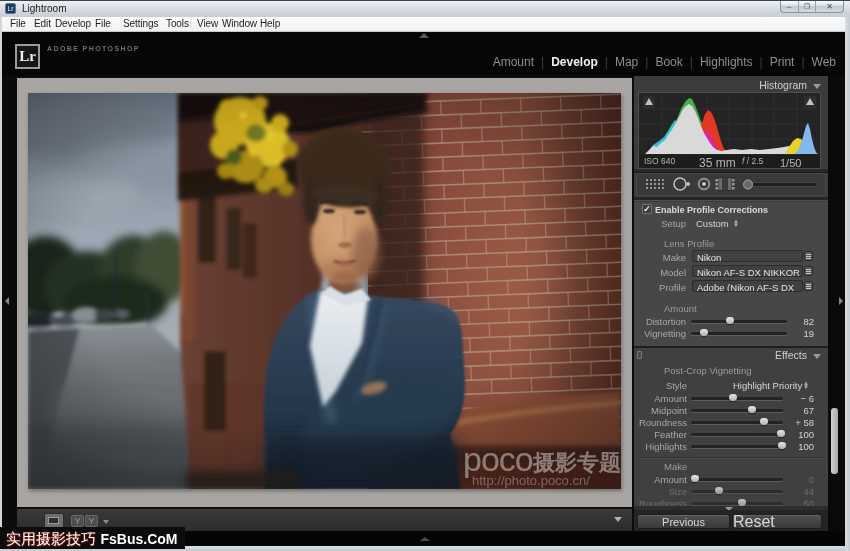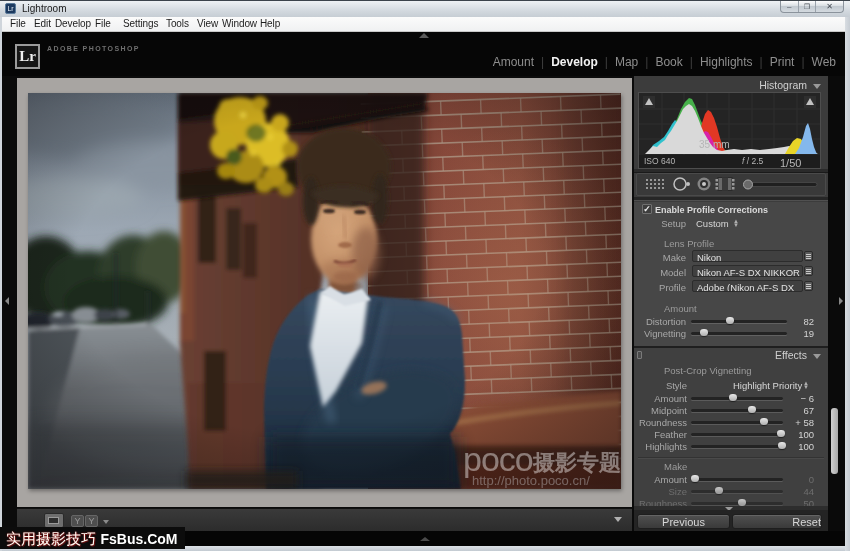--- a/index.html
+++ b/index.html
@@ -456,21 +456,21 @@
         <path d="M146,61 L150,54 L154,48 L158,45 L162,46 L166,52 L170,58 L173,61 Z" fill="#e8d428"></path>
         <path d="M156,61 L160,55 L164,44 L167,33 L169,30 L171,36 L173,46 L175,54 L177,59 L178,61 Z" fill="#84b8ec"></path>
       </svg>
       <div class="abs" style="left:4px;top:3px;width:12px;height:12px;background:#2e2e2e">
           <div class="abs" style="left:2px;top:2px;width:0;height:0;border-left:4px solid transparent;border-right:4px solid transparent;border-bottom:7px solid #c2c2c2"></div>
         </div>
       <div class="abs" style="left:165px;top:3px;width:12px;height:12px;background:#2e2e2e">
           <div class="abs" style="left:2px;top:2px;width:0;height:0;border-left:4px solid transparent;border-right:4px solid transparent;border-bottom:7px solid #c2c2c2"></div>
         </div>
       <div class="abs" style="left:5px;top:63px;font-size:8.5px;color:#b6b6b6">ISO 640</div>
-      <div class="abs" style="left:60px;top:46px;font-size:10px;color:#b6b6b6">35 mm</div>
+      <div class="abs" style="left:60px;top:63px;font-size:12px;color:#b6b6b6">35 mm</div>
       <div class="abs" style="left:103px;top:63px;font-size:8.5px;color:#b6b6b6"><i>f</i> / 2.5</div>
       <div class="abs" style="left:141px;top:64px;font-size:11px;color:#b6b6b6">1/50 sec</div>
     </div>
     <div class="abs" style="left:0;top:93px;width:194px;height:4px;background:#2a2a2a;border-bottom:1px solid #1a1a1a"></div>
     <div class="abs" style="left:2px;top:97px;width:190px;height:23px;background:#393939;border:1px solid #4a4a4a;border-radius:2px">
       <svg width="188" height="21" style="position:absolute;left:0;top:0">
         <g fill="#b8b8b8">
           <circle cx="10" cy="6" r="1"></circle>
             <circle cx="14" cy="6" r="1"></circle>
             <circle cx="18" cy="6" r="1"></circle>
@@ -572,21 +572,21 @@
     <div class="knob" style="left:81px;top:411px;opacity:.8"></div>
     <div class="val dim" style="left:152px;top:410px;width:28px">44</div>
     <div class="lab dim" style="left:2px;top:422px;width:51px">Roughness</div>
     <div class="track" style="left:57px;top:426px;width:92px;opacity:.65"></div>
     <div class="knob" style="left:104px;top:423px;opacity:.8"></div>
     <div class="val dim" style="left:152px;top:422px;width:28px">50</div>
     <div class="abs" style="left:0;top:430px;width:194px;height:4px;background:#2d2d2d"></div>
     <div class="abs" style="left:91px;top:431px;width:0;height:0;border-left:4px solid transparent;border-right:4px solid transparent;border-top:4px solid #9a9a9a"></div>
     <div class="abs" style="left:0;top:434px;width:194px;height:21px;background:#242424"></div>
     <div class="abs" style="left:3px;top:438px;width:93px;height:15px;background:linear-gradient(#505050,#3a3a3a);border:1px solid #1e1e1e;border-radius:3px;box-shadow:inset 0 1px 0 rgba(255,255,255,.12);color:#d8d8d8;font-size:11px;text-align:center;line-height:14px">Previous</div>
-    <div class="abs" style="left:98px;top:438px;width:90px;height:15px;background:linear-gradient(#505050,#3a3a3a);border:1px solid #1e1e1e;border-radius:3px;box-shadow:inset 0 1px 0 rgba(255,255,255,.12);color:#d8d8d8;font-size:11px;text-align:right;line-height:14px">Reset</div>
+    <div class="abs" style="left:98px;top:438px;width:90px;height:15px;background:linear-gradient(#505050,#3a3a3a);border:1px solid #1e1e1e;border-radius:3px;box-shadow:inset 0 1px 0 rgba(255,255,255,.12);color:#d8d8d8;font-size:16px;text-align:left;line-height:14px">Reset</div>
   </div>
   <div class="abs" id="rightstrip"></div>
   <div class="abs" id="scrollthumb"></div>
   <div class="abs" id="rightarrow"></div>
   <div class="abs" id="filmstrip"></div>
   <div class="abs" id="fsarrow"></div>
   <div class="abs" id="tbarrow"></div>
   <div class="abs" id="bottomborder"></div>
   <div class="abs" id="leftborder"></div>
   <div class="abs" id="rightborder"></div>

